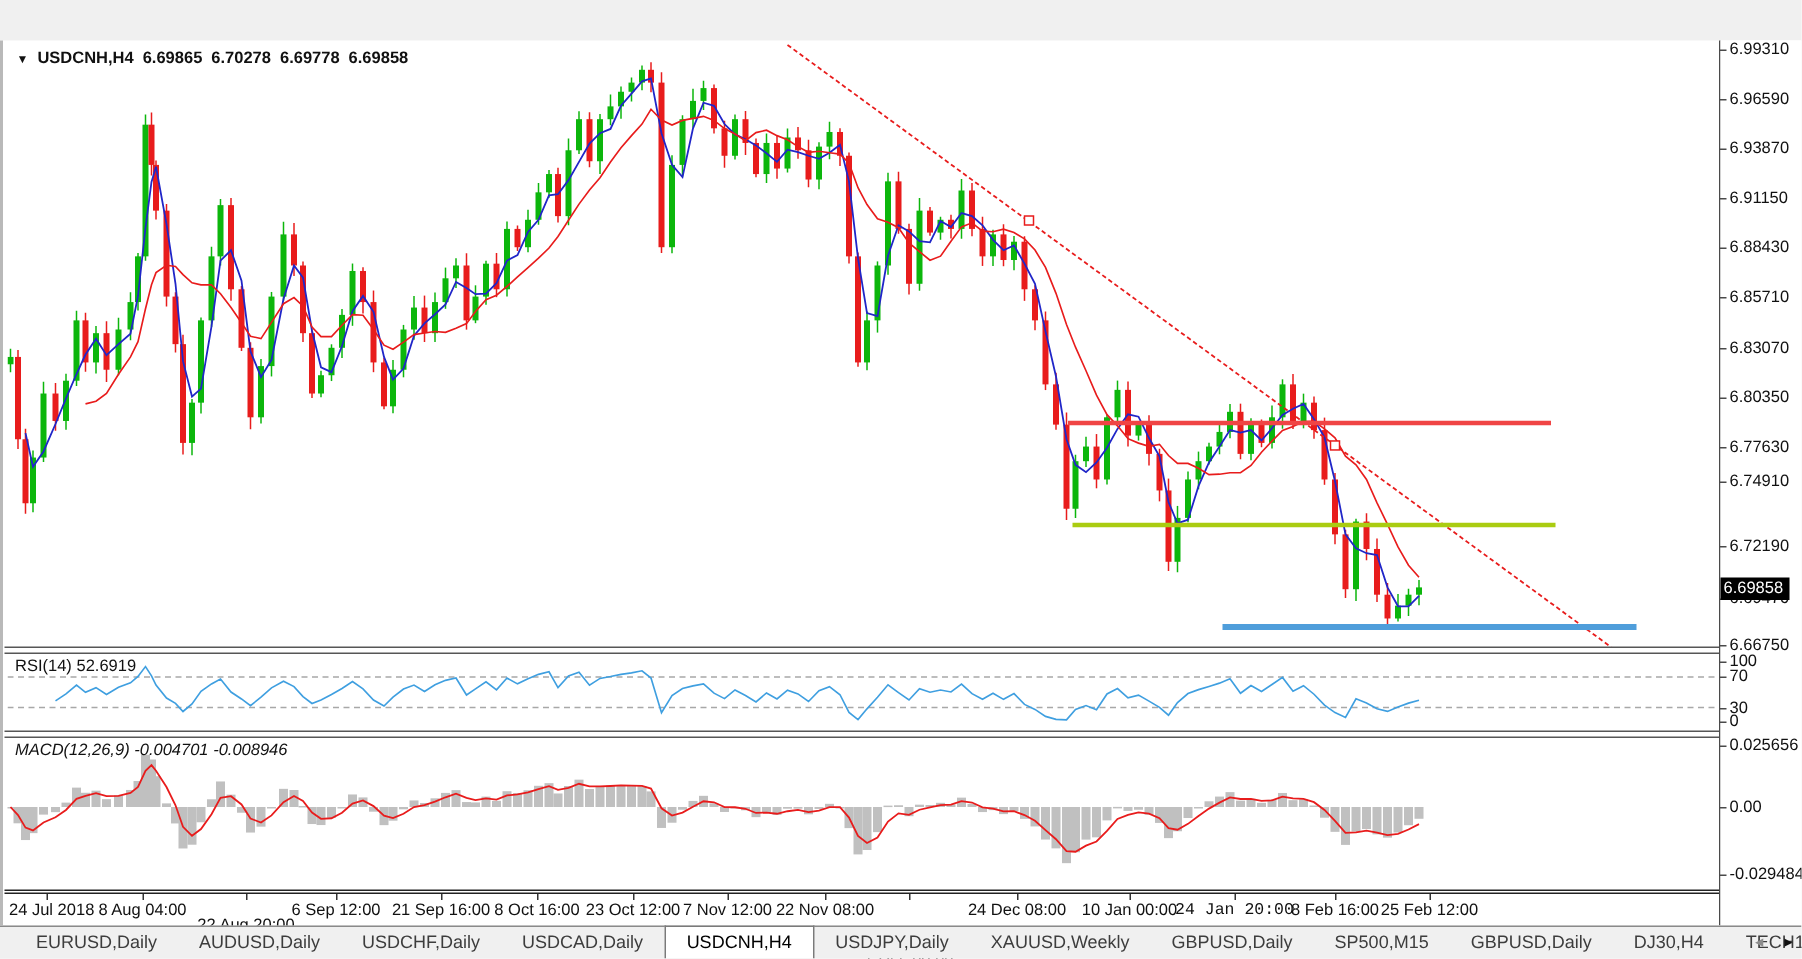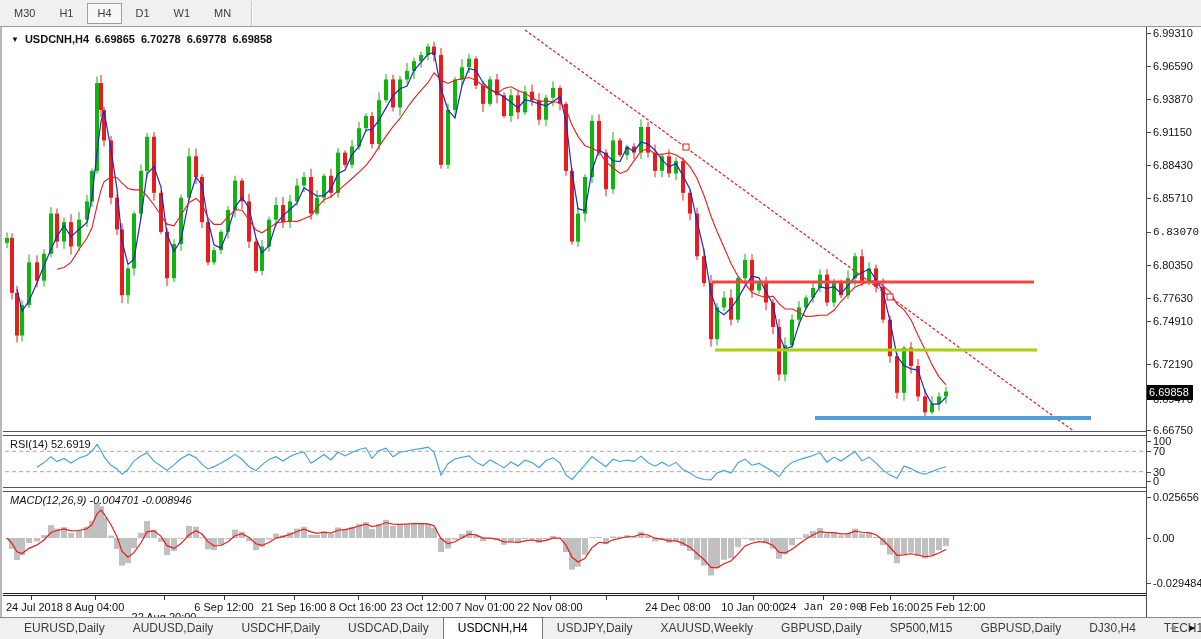--- a/index.html
+++ b/index.html
@@ -57,29 +57,20 @@
   .tab-sep { width:1px; height:13px; background:#b0b0b0; align-self:center; }
   .tab-arrows { position:absolute; right:6px; top:3px; display:flex; gap:14px; font-size:11px; }
   .tab-arrows .arr-l { color:#8d8d8d; }
   .tab-arrows .arr-r { color:#111; }
 </style>
 </head>
 <body>
 
 <div class="screen">
 
-  <div class="toolbar">
-      <button class="tf-btn">M30</button>
-      <button class="tf-btn">H1</button>
-      <button class="tf-btn active">H4</button>
-      <button class="tf-btn">D1</button>
-      <button class="tf-btn">W1</button>
-      <button class="tf-btn">MN</button>
-      <div class="tb-sep"></div>
-    </div>
 
   <div class="workspace">
     <div class="plotcol">
       <svg class="main-svg" width="1141" height="402">
           <line x1="2" y1="203.47011084268706" x2="2" y2="219.24001670377652" stroke="#0cb60c" stroke-width="1"></line>
           <rect x="0" y="208.96196542311213" width="4" height="4.877161055504416" fill="#0cb60c"></rect>
           <line x1="7" y1="204.2914831724601" x2="7" y2="270.3894794690234" stroke="#e81c1c" stroke-width="1"></line>
           <rect x="5" y="208.96196542311213" width="4" height="54.86806187443125" fill="#e81c1c"></rect>
           <line x1="12" y1="256.78481158406316" x2="12" y2="313.49564135243264" stroke="#e81c1c" stroke-width="1"></line>
           <rect x="10" y="263.8300272975434" width="4" height="42.67515923566896" fill="#e81c1c"></rect>
@@ -548,21 +539,21 @@
           <div class="t-lab" style="left: 161px; transform: translateX(-50%); margin-top: 10px;">22 Aug 20:00</div>
           <div class="t-tick" style="left: 221px;"></div>
           <div class="t-lab" style="left: 221px; transform: translateX(-50%);">6 Sep 12:00</div>
           <div class="t-tick" style="left: 291px;"></div>
           <div class="t-lab" style="left: 291px; transform: translateX(-50%);">21 Sep 16:00</div>
           <div class="t-tick" style="left: 355px;"></div>
           <div class="t-lab" style="left: 355px; transform: translateX(-50%);">8 Oct 16:00</div>
           <div class="t-tick" style="left: 419px;"></div>
           <div class="t-lab" style="left: 419px; transform: translateX(-50%);">23 Oct 12:00</div>
           <div class="t-tick" style="left: 482px;"></div>
-          <div class="t-lab" style="left: 482px; transform: translateX(-50%);">7 Nov 01:00</div>
+          <div class="t-lab" style="left: 482px; transform: translateX(-50%);">7 Nov 12:00</div>
           <div class="t-tick" style="left: 547px;"></div>
           <div class="t-lab" style="left: 547px; transform: translateX(-50%);">22 Nov 08:00</div>
           <div class="t-tick" style="left: 603px;"></div>
           <div class="t-lab" style="left: 603px; transform: translateX(-50%); margin-top: 31px;">7 Dec 08:00</div>
           <div class="t-tick" style="left: 675px;"></div>
           <div class="t-lab" style="left: 675px; transform: translateX(-50%);">24 Dec 08:00</div>
           <div class="t-tick" style="left: 750px;"></div>
           <div class="t-lab" style="left: 750px; transform: translateX(-50%);">10 Jan 00:00</div>
           <div class="t-tick" style="left: 820px;"></div>
           <div class="t-lab" style="left: 820px; transform: translateX(-50%); font-family: Liberation Mono, monospace;">24 Jan 20:00</div>
@@ -575,21 +566,21 @@
 
     <div class="vaxis-line"></div>
     <div class="yaxis">
       <div class="price-tag" style="top: 358px;">6.69858</div>
     <div class="yl" style="top: 0px;">6.99310</div>
         <div class="yl" style="top: 33px;">6.96590</div>
         <div class="yl" style="top: 66px;">6.93870</div>
         <div class="yl" style="top: 99px;">6.91150</div>
         <div class="yl" style="top: 132px;">6.88430</div>
         <div class="yl" style="top: 165px;">6.85710</div>
-        <div class="yl" style="top: 199px; font-family: Liberation Mono, monospace;">6.83070</div>
+        <div class="yl" style="top: 199px;">6.83070</div>
         <div class="yl" style="top: 232px;">6.80350</div>
         <div class="yl" style="top: 265px;">6.77630</div>
         <div class="yl" style="top: 288px;">6.74910</div>
         <div class="yl" style="top: 331px;">6.72190</div>
         <div class="yl" style="top: 366px;">6.69470</div>
         <div class="yl" style="top: 397px;">6.66750</div>
         <div class="yl" style="top: 408px;">100</div>
         <div class="yl" style="top: 418px;">70</div>
         <div class="yl" style="top: 439px;">30</div>
         <div class="yl" style="top: 448px;">0</div>

